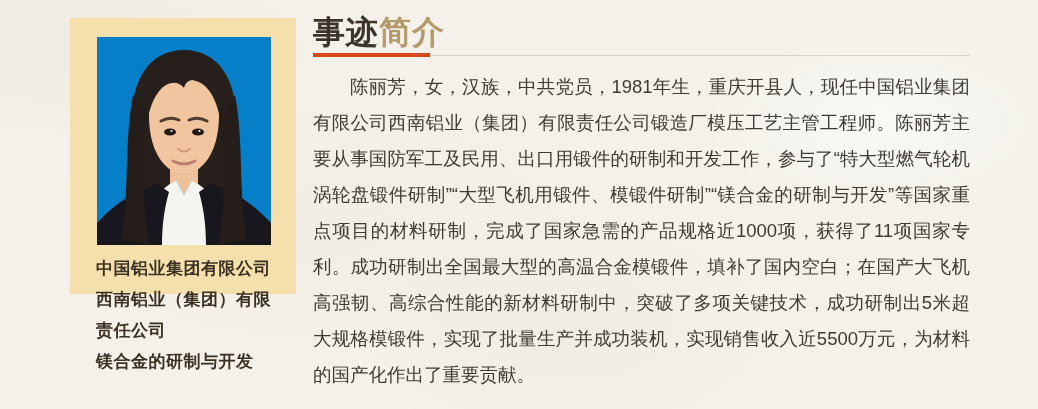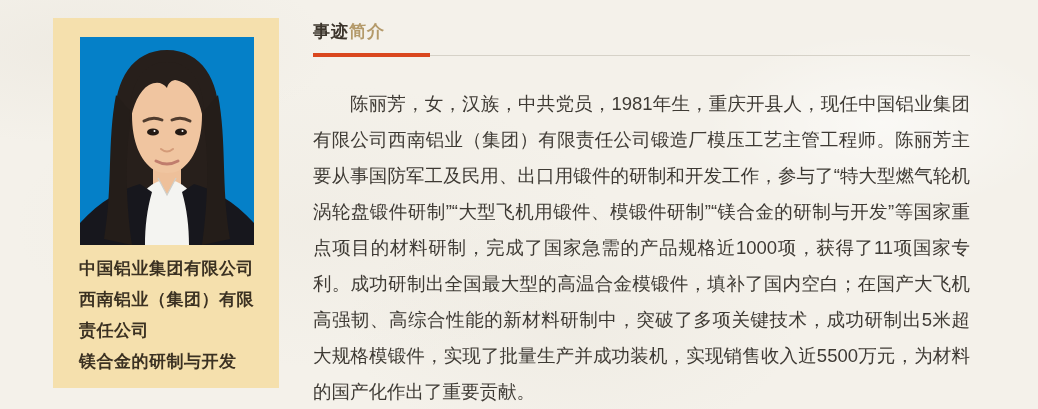--- a/index.html
+++ b/index.html
@@ -15,22 +15,22 @@
     background-color:#f4f1ea;
     background-image:
       radial-gradient(420px 160px at 8% 12%, rgba(190,180,160,0.10), transparent 60%),
       radial-gradient(380px 200px at 55% 80%, rgba(190,180,160,0.08), transparent 60%),
       radial-gradient(300px 150px at 85% 30%, rgba(255,255,255,0.55), transparent 60%),
       radial-gradient(500px 240px at 30% 55%, rgba(205,195,175,0.08), transparent 60%);
   }
 
   
   .profile-card{
-    position:absolute;left:53px;top:18px;
-    width:226px;height:370px;
+    position:absolute;left:70px;top:18px;
+    width:226px;height:276px;
     background:#f5e0ad;
   }
   .photo-frame{
     position:absolute;left:27px;top:19px;
     width:174px;height:208px;
     overflow:hidden;
   }
   .photo-frame svg{display:block;}
   .card-caption{
     position:absolute;left:26px;top:235px;
@@ -42,39 +42,39 @@
   }
   .card-caption p{margin:0;}
 
   
   .content{
     position:absolute;left:313px;top:16px;
     width:657px;
   }
   .section-header h2{
     margin:0;
-    font-size:17px;line-height:32px;
+    font-size:32px;line-height:32px;
     font-weight:bold;
     color:#3b342b;
     letter-spacing:1px;
   }
   .section-header .accent{color:#b49a6a;}
   .rule{
     position:relative;height:4px;margin-top:5px;
   }
   .rule .gray-line{
     position:absolute;left:0;right:0;bottom:1px;height:1px;
     background:#d6d2c8;
   }
   .rule .red-line{
     position:absolute;left:0;top:0;width:117px;height:4px;
     background:#da471e;
   }
   .bio{
-    margin:29px 0 0 0;
+    margin:12px 0 0 0;
     font-size:18.5px;
     line-height:36px;
     color:#3e3a34;
     text-align:justify;
     text-indent:2em;
   }
 </style>
 </head>
 <body>
 

